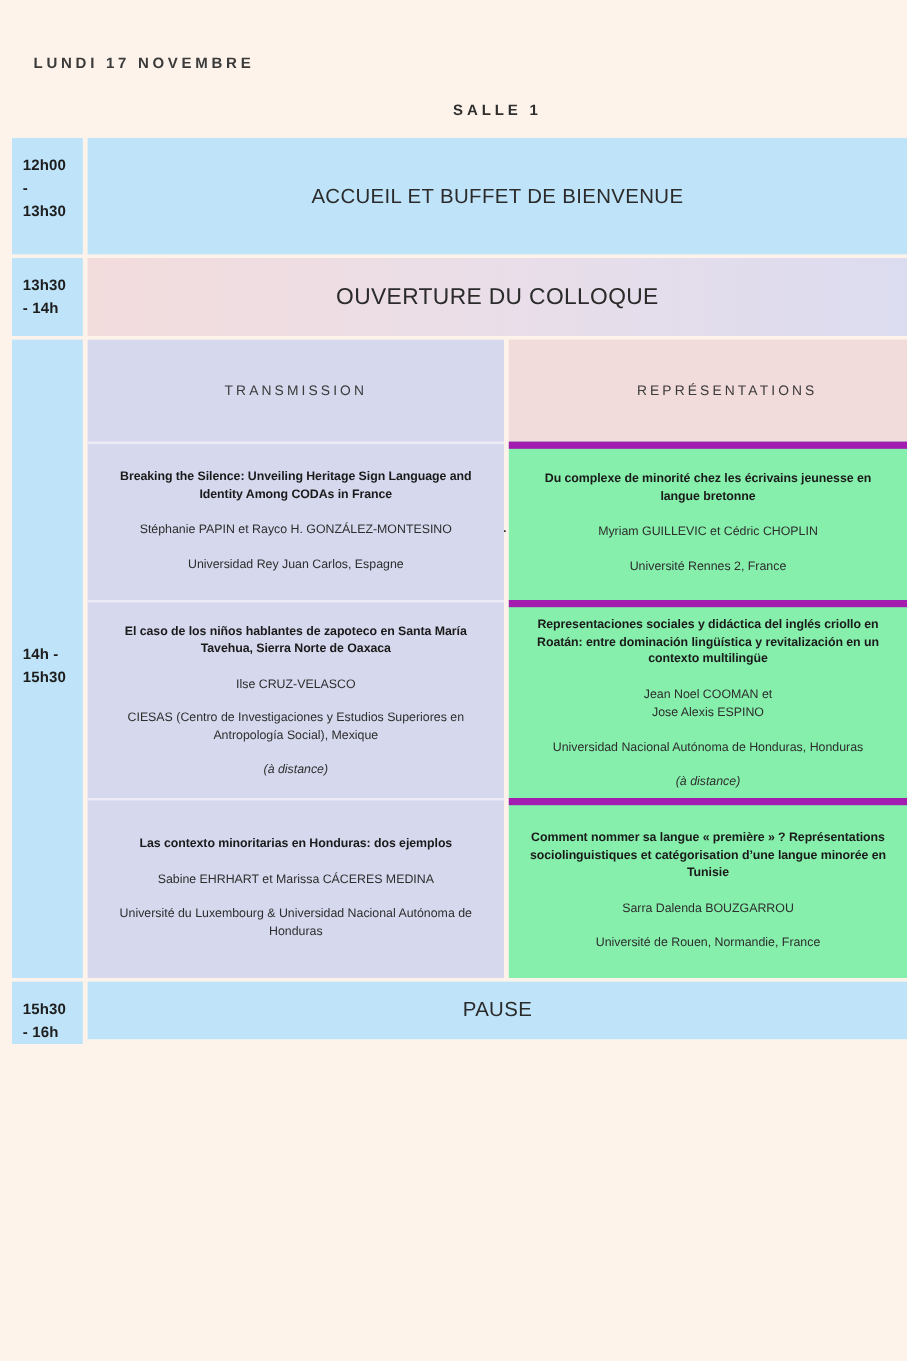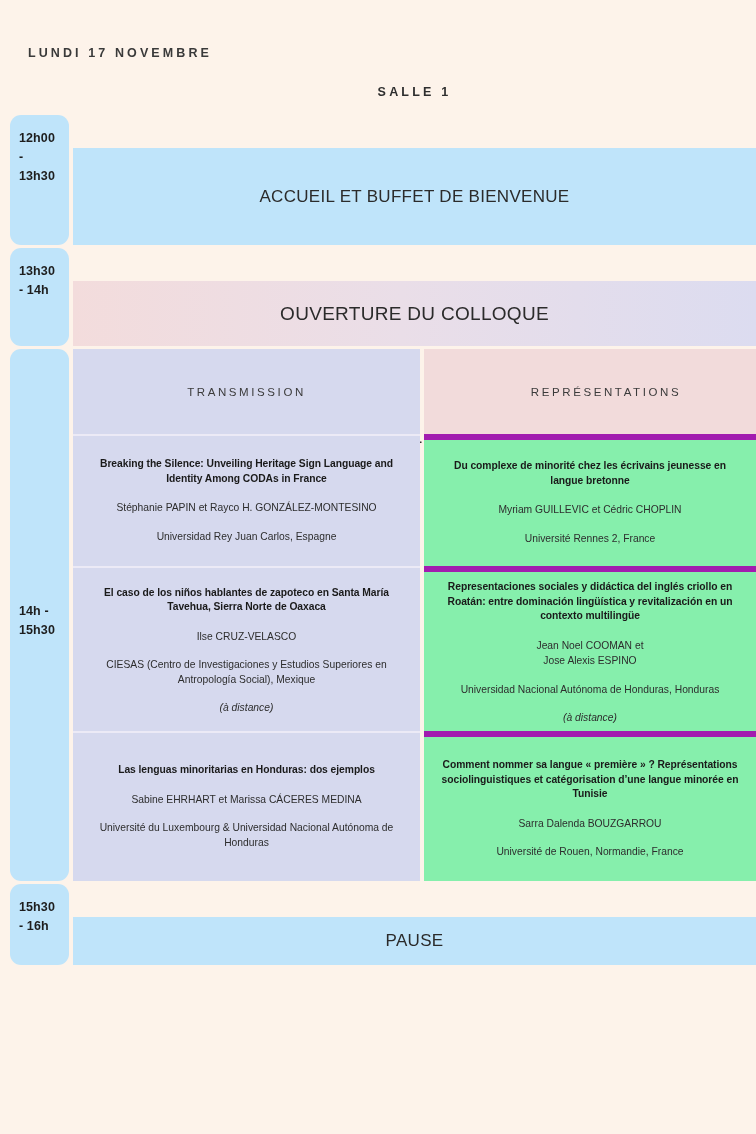--- a/index.html
+++ b/index.html
@@ -55,25 +55,24 @@
 
   .timecell {
     flex: 0 0 59px;
     background: #bfe4fa;
     padding: 14px 9px 0 9px;
     font-size: 12.5px;
     font-weight: 700;
     line-height: 1.5;
     color: #1d1d1d;
     letter-spacing: 0.1px;
-    border-radius: 11px;
   }
   .timecell.middle { display: flex; align-items: center; padding-top: 12px; }
 
-  .bodycell { flex: 1 1 auto; margin-left: 4px; margin-top: 33px; }
+  .bodycell { flex: 1 1 auto; margin-left: 4px; }
 
   
   .banner {
     display: flex;
     align-items: center;
     justify-content: center;
     font-size: 17px;
     letter-spacing: 0.3px;
     color: #2b2b2b;
     font-weight: 400;
@@ -192,21 +191,21 @@
           </div>
 
           <div class="block b2">
             <div class="talk-title">El caso de los niños hablantes de zapoteco en Santa María Tavehua, Sierra Norte de Oaxaca</div>
             <div class="talk-authors">Ilse CRUZ-VELASCO</div>
             <div class="talk-affil">CIESAS (Centro de Investigaciones y Estudios Superiores en Antropología Social), Mexique</div>
             <div class="talk-remote">(à distance)</div>
           </div>
 
           <div class="block b3">
-            <div class="talk-title">Las lenguas minoritarias en Honduras: dos ejemplos</div>
+            <div class="talk-title">Las contexto minoritarias en Honduras: dos ejemplos</div>
             <div class="talk-authors">Sabine EHRHART et Marissa CÁCERES MEDINA</div>
             <div class="talk-affil">Université du Luxembourg &amp; Universidad Nacional Autónoma de Honduras</div>
           </div>
         </div>
 
         <div class="col col-right">
           <div class="col-head">REPRÉSENTATIONS</div>
 
           <div class="block b1">
             <div class="talk-title">Du complexe de minorité chez les écrivains jeunesse en langue bretonne</div>

